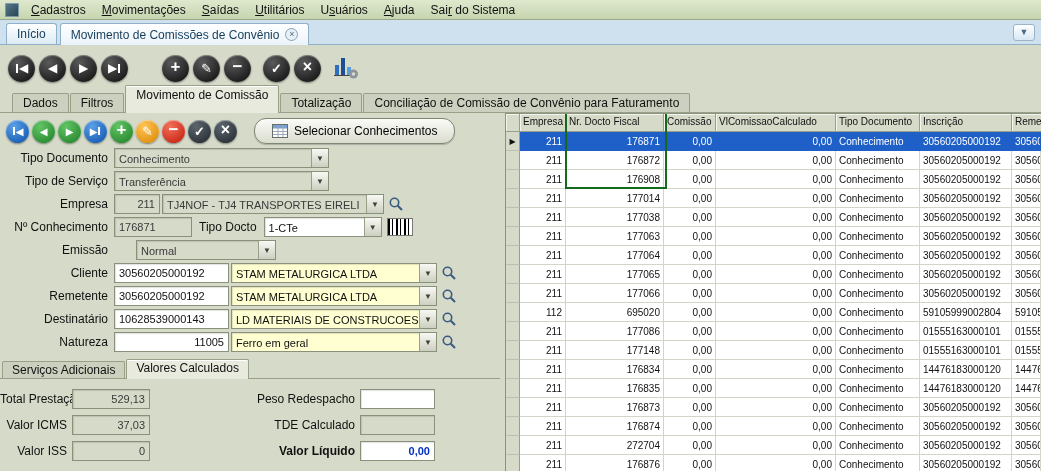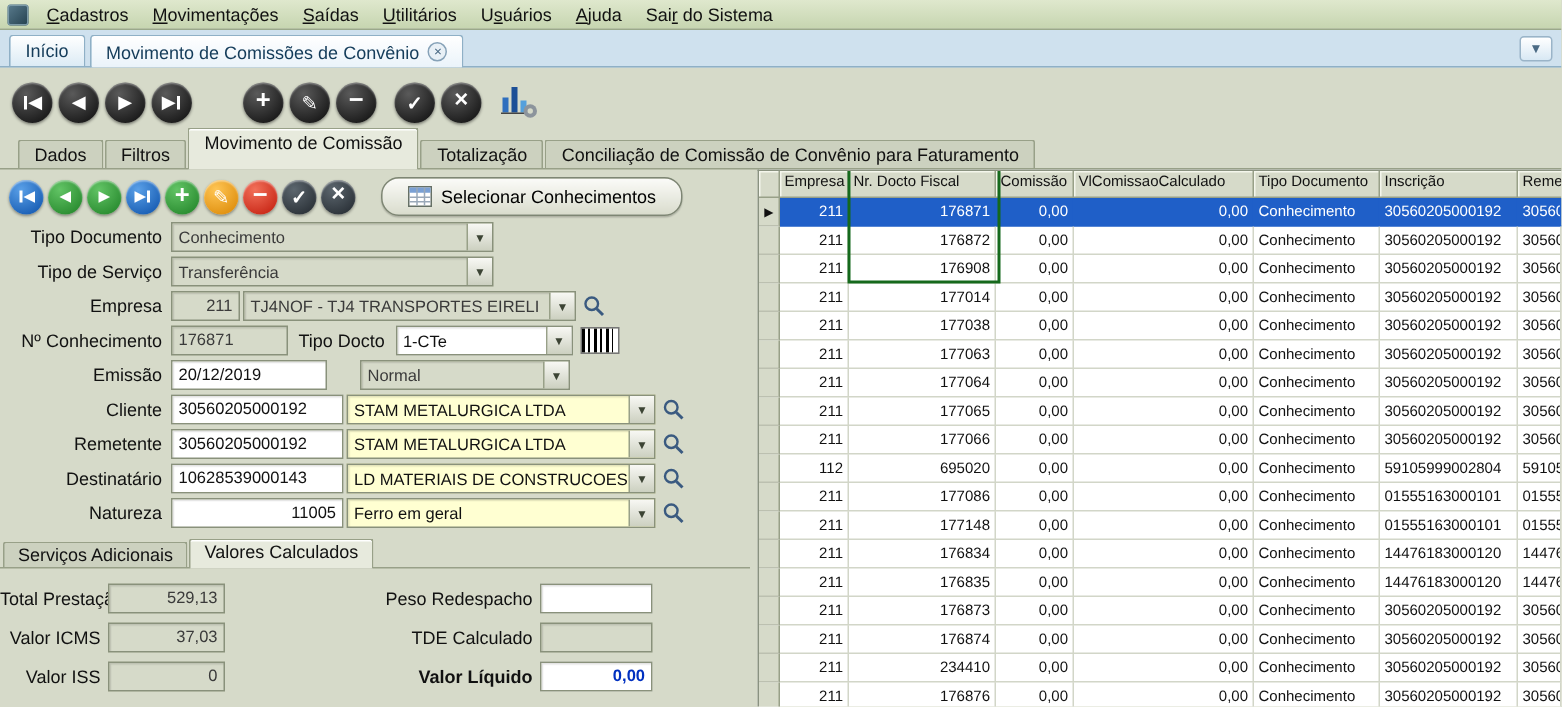--- a/index.html
+++ b/index.html
@@ -296,21 +296,20 @@
         <span class="midlabel">Tipo Docto</span>
         <div class="combo w118">
           <span class="combo-text">1-CTe</span>
           <span class="combo-arrow">▼</span>
         </div>
         <span class="barcode"></span>
       </div>
 
       <div class="frow">
         <span class="flabel">Emissão</span>
-        <div class="tbox w104">20/12/2019</div>
         <span class="gap22"></span>
         <div class="combo dis w140">
           <span class="combo-text">Normal</span>
           <span class="combo-arrow">▼</span>
         </div>
       </div>
 
       <div class="frow">
         <span class="flabel">Cliente</span>
         <div class="tbox w115">30560205000192</div>
@@ -561,21 +560,21 @@
           <div class="gc cw1 num">176874</div>
           <div class="gc cw2 num">0,00</div>
           <div class="gc cw3 num">0,00</div>
           <div class="gc cw4">Conhecimento</div>
           <div class="gc cw5">30560205000192</div>
           <div class="gc cw6">30560205000192</div>
         </div>
         <div class="grow">
           <div class="gsel"></div>
           <div class="gc cw0 num">211</div>
-          <div class="gc cw1 num">234410</div>
+          <div class="gc cw1 num">272704</div>
           <div class="gc cw2 num">0,00</div>
           <div class="gc cw3 num">0,00</div>
           <div class="gc cw4">Conhecimento</div>
           <div class="gc cw5">30560205000192</div>
           <div class="gc cw6">30560205000192</div>
         </div>
         <div class="grow">
           <div class="gsel"></div>
           <div class="gc cw0 num">211</div>
           <div class="gc cw1 num">176876</div>

